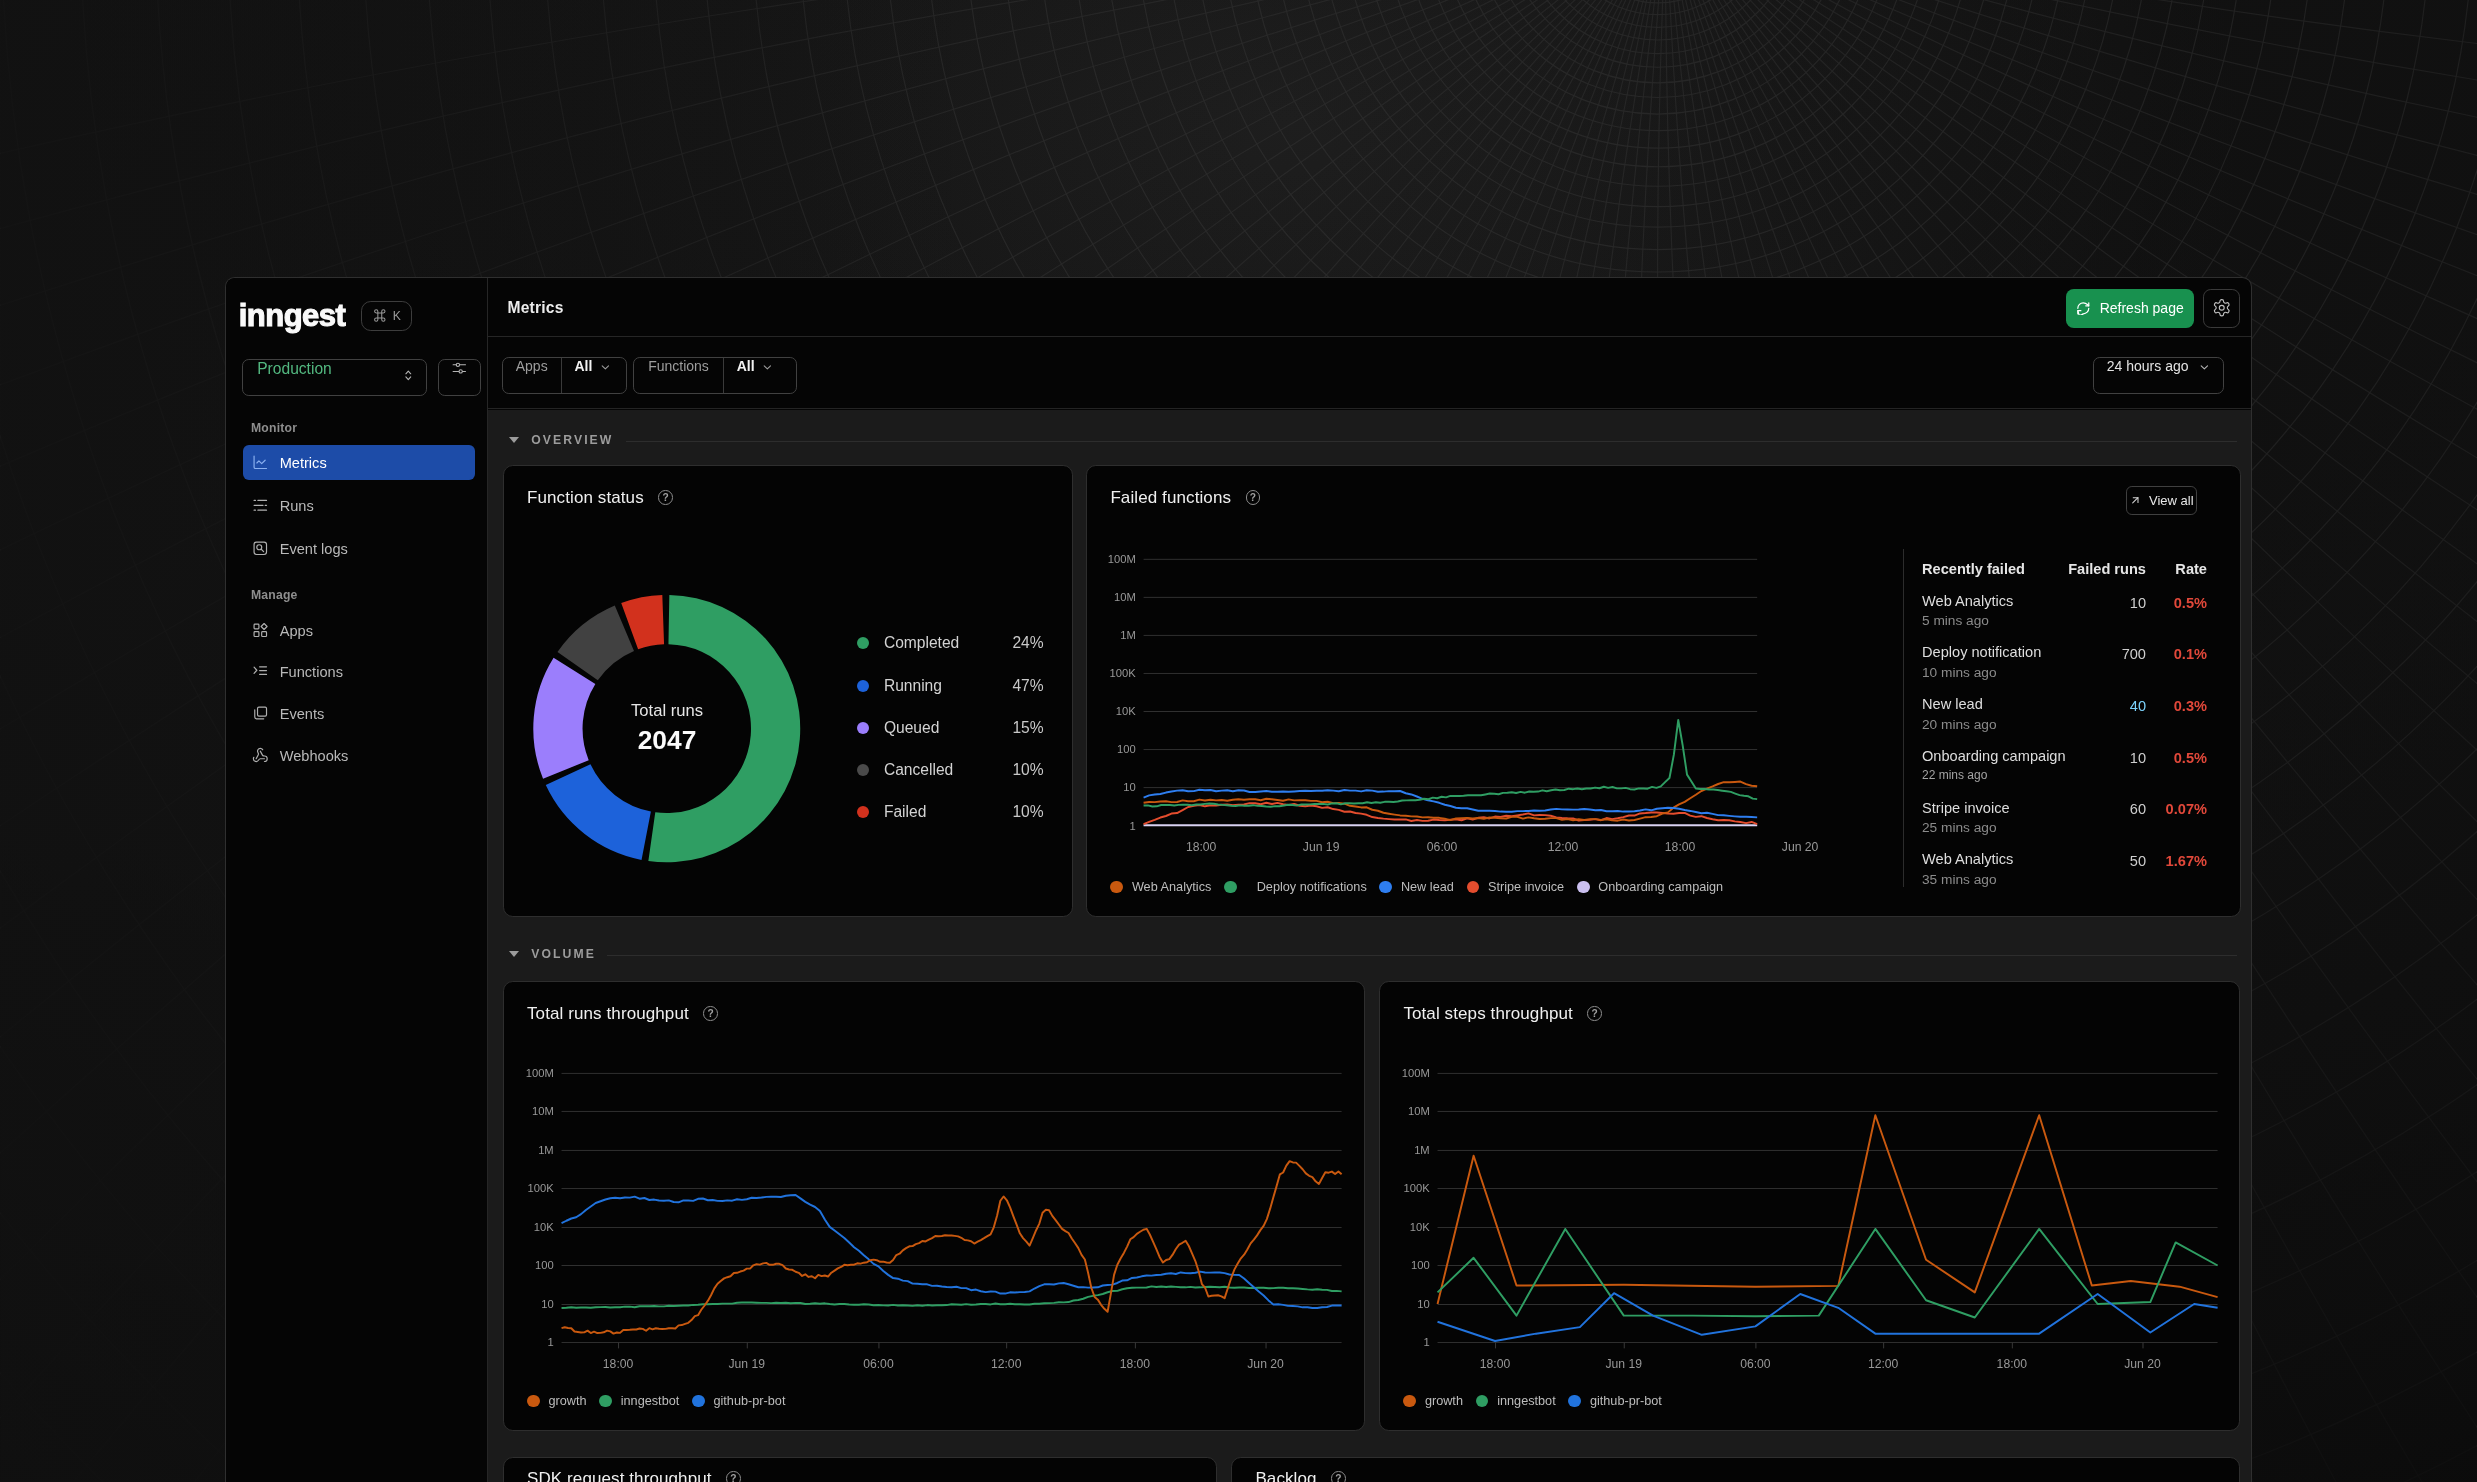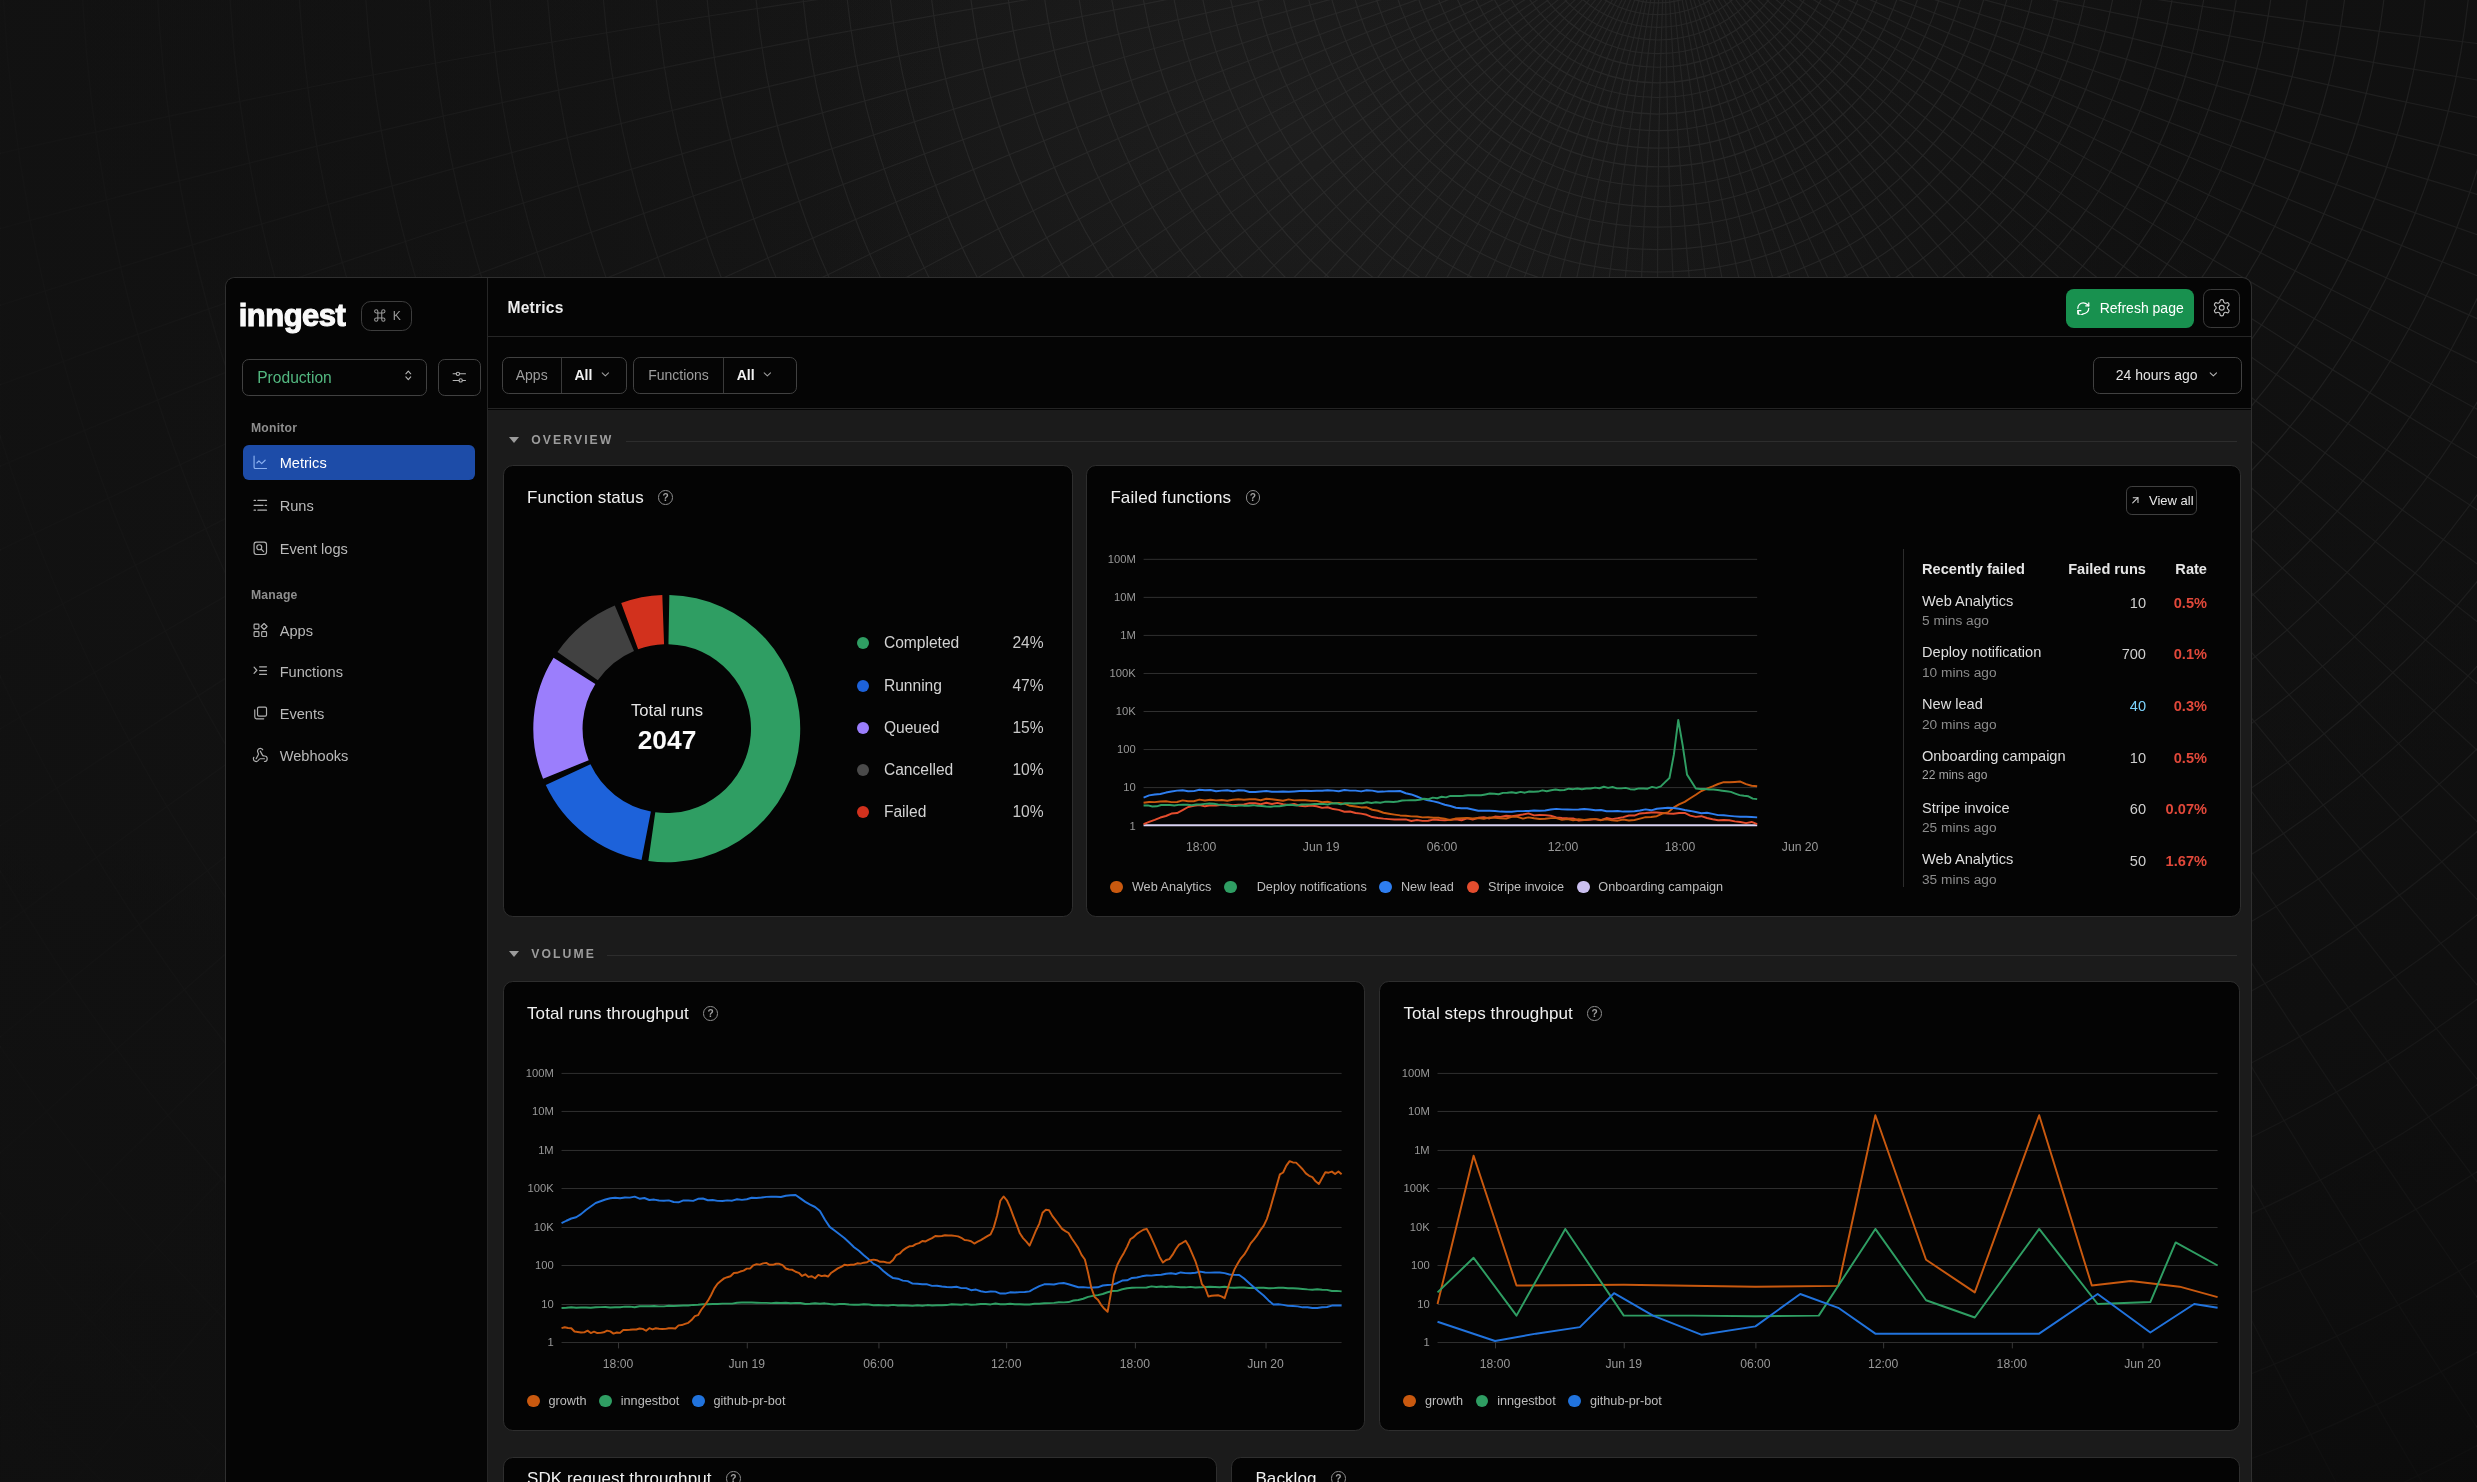--- a/index.html
+++ b/index.html
@@ -18,21 +18,21 @@
 .help{width:14.6px;height:14.6px;border:1.2px solid #8d8d8d;border-radius:50%;color:#a0a0a0;
  font-size:10.2px;display:inline-flex;align-items:center;justify-content:center;font-weight:bold}
 .sechead{position:absolute;display:flex;align-items:center;color:#9c9c9c;font-size:12.2px;font-weight:bold;letter-spacing:2.1px}
 .tri{width:0;height:0;border-left:5.4px solid transparent;border-right:5.4px solid transparent;border-top:6.8px solid #9c9c9c;margin-right:12.7px}
 .secline{position:absolute;height:1px;background:#2d2d2d}
 .navlabel{position:absolute;left:25px;color:#8e8e8e;font-size:12.2px;font-weight:bold;letter-spacing:0.2px}
 .nav{position:absolute;left:16.6px;width:232px;height:35px;border-radius:5.9px;display:flex;align-items:center;
  color:#b9b9b9;font-size:14.6px}
 .nav svg{margin-left:9.8px;margin-right:10.7px}
 .nav.active{background:#1d4ca8;color:#fff}
-.btn{position:absolute;border:1px solid #414141;border-radius:6.8px;display:flex;align-items:center;background:transparent}
+.btn{position:absolute;border:1px solid #414141;border-radius:6.8px;display:flex;align-items:flex-start;background:transparent}
 .leg{display:flex;align-items:center;position:absolute;font-size:12.7px;color:#bdbdbd;white-space:nowrap}
 .dot{width:12.7px;height:12.7px;border-radius:50%;display:inline-block;flex:none}
 .axtxt{font-size:11.5px;fill:#989898}
 .xtxt{font-size:12.5px;fill:#989898}
 </style></head><body>
 <div id="bg"></div>
 <svg id="mesh" width="2477" height="1482" viewBox="0 0 2540 1520">
     <g fill="none" stroke="#2c2c2c" stroke-width="1.2" opacity="0.9">
       <circle cx="1700.0" cy="-90.0" r="70"></circle>
       <circle cx="1700.0" cy="-90.0" r="81"></circle>
@@ -285,21 +285,21 @@
           </svg></span>
       </div>
       <div class="btn" style="left:145px;top:19.5px;width:164px;height:37px">
         <span style="width:89px;text-align:center;font-size:14px;color:#9d9d9d">Functions</span>
         <span style="width:1px;height:100%;background:#3a3a3a"></span>
         <span style="margin-left:12.7px;font-size:14px;font-weight:bold;color:#f2f2f2">All</span>
         <span style="margin-left:6.8px;margin-top:2px"><svg width="12.7" height="12.7" viewBox="0 0 24 24" fill="none" stroke="#9d9d9d" stroke-width="2" stroke-linecap="round" stroke-linejoin="round">
             <path d="m6 9 6 6 6-6"></path>
           </svg></span>
       </div>
-      <div class="btn" style="left:1605px;top:19.5px;width:149px;height:37px;justify-content:center;gap:9px">
+      <div class="btn" style="left:1605px;top:19.5px;width:131px;height:37px;justify-content:center;gap:9px">
         <span style="font-size:14px;color:#e3e3e3">24 hours ago</span>
         <span style="margin-top:2px"><svg width="12.7" height="12.7" viewBox="0 0 24 24" fill="none" stroke="#b5b5b5" stroke-width="2" stroke-linecap="round" stroke-linejoin="round">
             <path d="m6 9 6 6 6-6"></path>
           </svg></span>
       </div>
     </div>
     <div id="content">
       <div class="sechead" style="left:20.5px;top:23.4px"><span class="tri"></span>OVERVIEW</div>
       <div class="secline" style="left:138px;top:31px;right:13.7px"></div>
       <div class="card" style="left:14.6px;top:55px;width:570px;height:452px">

